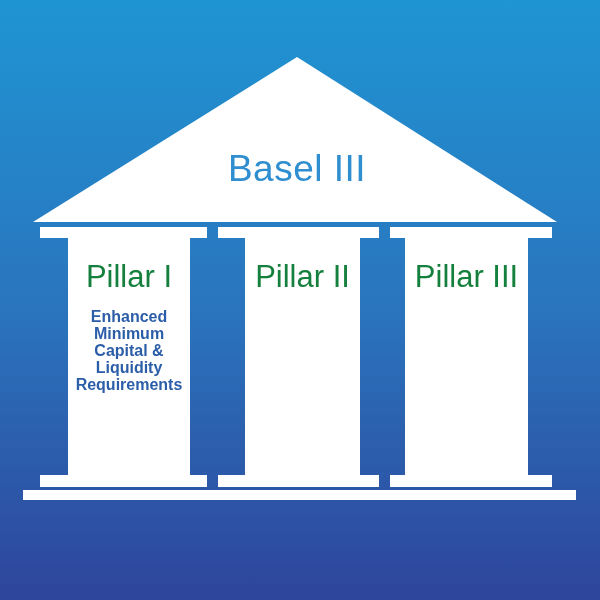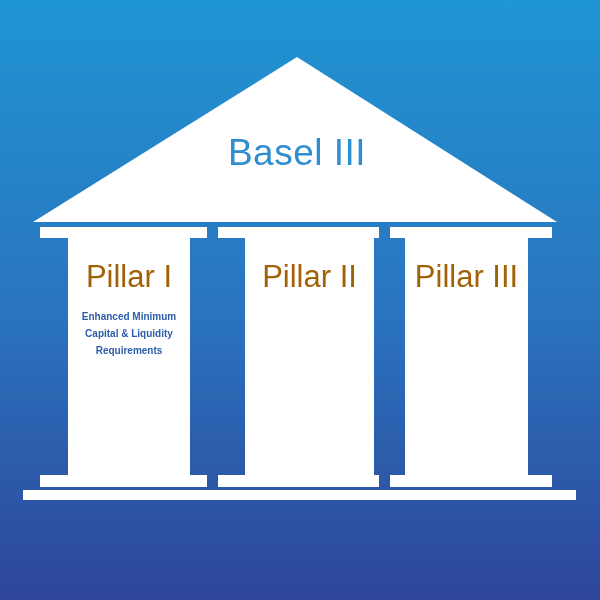--- a/index.html
+++ b/index.html
@@ -4,40 +4,40 @@
 <style>
   html,body{margin:0;padding:0;background:#222;}
   .scene{
     position:relative;width:600px;height:600px;overflow:hidden;
     background:linear-gradient(180deg,#1f95d3 0%,#2a74bd 52%,#2e459c 100%);
     font-family:"Liberation Sans","DejaVu Sans",sans-serif;
   }
   .white{background:#ffffff;position:absolute;}
   .pediment-svg{position:absolute;left:0;top:0;}
   .diagram-title{
-    position:absolute;top:133px;left:0;width:594px;text-align:center;
+    position:absolute;top:149px;left:0;width:594px;text-align:center;
     font-size:37px;line-height:40px;color:#2e8ecf;letter-spacing:0.5px;
   }
   
   .cap{top:227px;height:11px;}
   .cap1{left:40px;width:167px;}
   .cap2{left:218px;width:161px;}
   .cap3{left:390px;width:162px;}
   
   .shaft{top:238px;height:237px;}
   .shaft1{left:68px;width:122px;}
-  .shaft2{left:245px;width:129px;}
+  .shaft2{left:245px;width:115px;}
   .shaft3{left:405px;width:123px;}
   .pillar-title{
     position:absolute;top:22px;left:0;right:0;text-align:center;
-    font-size:31px;line-height:34px;color:#a16207;
+    font-size:31px;line-height:34px;color:#15803d;
   }
   .pillar-desc{
     position:absolute;top:70px;left:0;right:0;text-align:center;
-    font-size:10px;line-height:17px;font-weight:bold;color:#2c5da8;
+    font-size:16px;line-height:17px;font-weight:bold;color:#2c5da8;
     white-space:pre-line;
   }
   
   .base{top:475px;height:12px;}
   .base1{left:40px;width:167px;}
   .base2{left:218px;width:161px;}
   .base3{left:390px;width:162px;}
   
   .floor{top:490px;height:10px;left:23px;width:553px;}
 </style>

